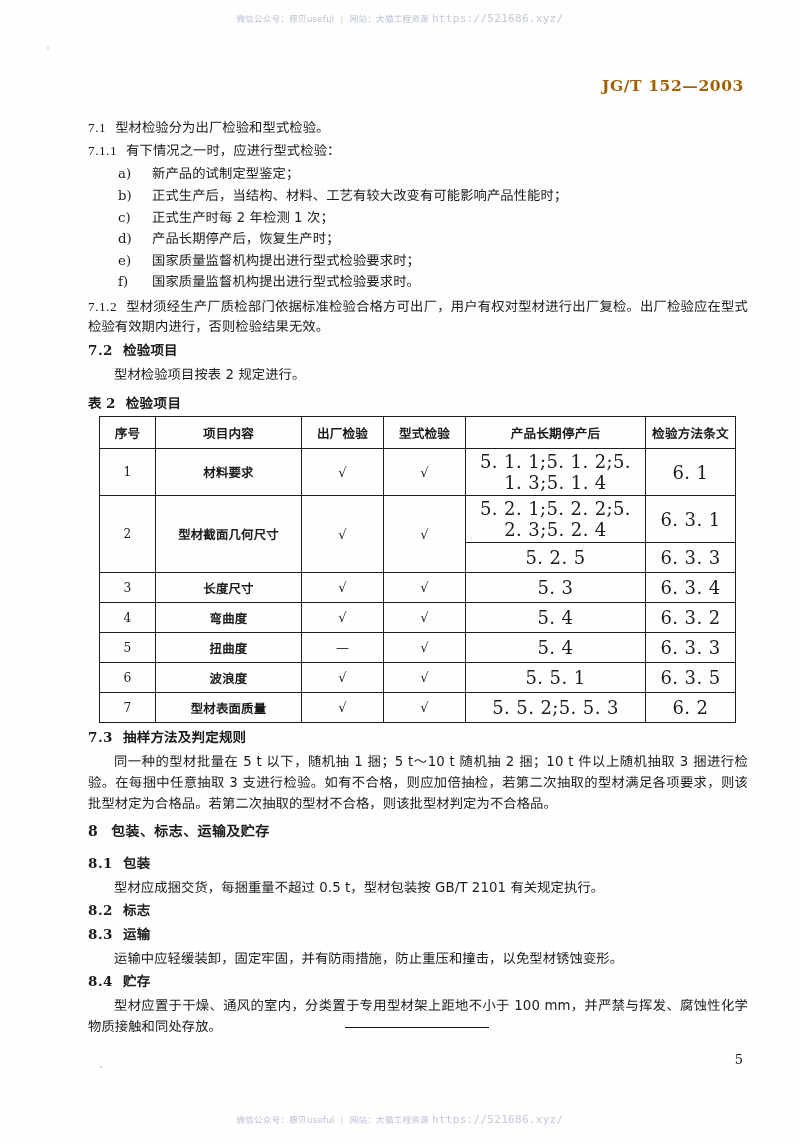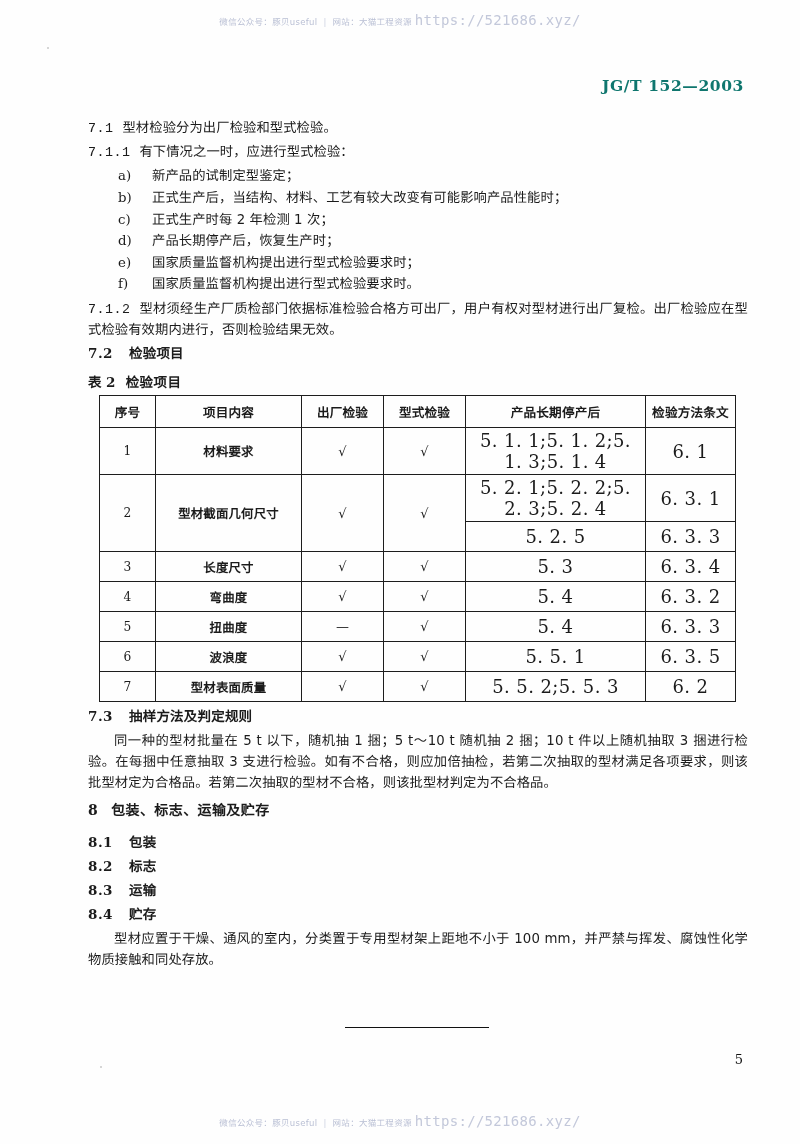--- a/index.html
+++ b/index.html
@@ -30,36 +30,36 @@
     text-align: center;
     font-size: 8.5px;
     letter-spacing: 0.3px;
     color: #b9bfd4;
     font-family: "DejaVu Sans", "Liberation Sans", sans-serif;
     white-space: nowrap;
   }
   .watermark .wm-url {
     color: #c3c8da;
     font-family: "DejaVu Sans Mono", "Liberation Mono", monospace;
-    font-size: 14px;
+    font-size: 11px;
   }
   .watermark .wm-sep { color: #cdd2e2; padding: 0 3px; }
   .watermark-top { top: 12px; }
   .watermark-bottom { top: 1113px; }
 
   
   .running-head {
     position: absolute;
     right: 56px;
     top: 76px;
     font-family: "DejaVu Serif", "Liberation Serif", serif;
     font-weight: bold;
     font-size: 15.5px;
     letter-spacing: 0.6px;
-    color: #0f766e;
+    color: #a16207;
   }
 
   
   .content {
     position: absolute;
     left: 88px;
     top: 118px;
     width: 660px;
   }
 
@@ -74,35 +74,35 @@
   .h1 .num { margin-right: 13px; font-family: "DejaVu Serif","Liberation Serif",serif; }
 
   .h2 {
     font-weight: bold;
     font-size: 13.5px;
     margin: 0 0 3px 0;
     line-height: 1.55;
     letter-spacing: 0.2px;
   }
   .h2 .num {
-    margin-right: 16px;
+    margin-right: 10px;
     font-family: "DejaVu Serif","Liberation Serif",serif;
     letter-spacing: 0.5px;
   }
 
   
   .clause {
     font-size: 13.3px;
     line-height: 1.56;
     margin: 0 0 2px 0;
     text-align: justify;
     letter-spacing: 0.1px;
   }
   .clause .num {
-    font-family: Liberation Mono, monospace;
+    font-family: Liberation Serif, serif;
     letter-spacing: 0.5px;
     margin-right: 9px;
   }
 
   .para {
     font-size: 13.3px;
     line-height: 1.58;
     margin: 0 0 2px 0;
     text-align: justify;
     text-indent: 26px;
@@ -237,20 +237,21 @@
       <li><span class="marker">f)</span><span>国家质量监督机构提出进行型式检验要求时。</span></li>
     </ul>
 
     <p class="clause">
       <span class="num">7.1.2</span><span>型材须经生产厂质检部门依据标准检验合格方可出厂，用户有权对型材进行出厂复检。出厂检验应在型式检验有效期内进行，否则检验结果无效。</span>
     </p>
 
     <div class="h2">
       <span class="num">7.2</span><span>检验项目</span>
     </div>
+    <p class="para">型材检验项目按表 2 规定进行。</p>
 
     <div class="table-title">
       <span>表</span><span class="tnum">2</span><span>检验项目</span>
     </div>
 
     <table class="insp">
       <colgroup>
         <col style="width:56px">
           <col style="width:146px">
           <col style="width:82px">
@@ -339,28 +340,30 @@
     </div>
     <p class="para">同一种的型材批量在 5 t 以下，随机抽 1 捆；5 t～10 t 随机抽 2 捆；10 t 件以上随机抽取 3 捆进行检验。在每捆中任意抽取 3 支进行检验。如有不合格，则应加倍抽检，若第二次抽取的型材满足各项要求，则该批型材定为合格品。若第二次抽取的型材不合格，则该批型材判定为不合格品。</p>
 
     <div class="h1" style="margin-top:7px;">
       <span class="num">8</span><span>包装、标志、运输及贮存</span>
     </div>
 
     <div class="h2">
       <span class="num">8.1</span><span>包装</span>
     </div>
+    <p class="para">型材应成捆交货，每捆重量不超过 0.5 t，型材包装按 GB/T 2101 有关规定执行。</p>
 
     <div class="h2">
       <span class="num">8.2</span><span>标志</span>
     </div>
 
     <div class="h2">
       <span class="num">8.3</span><span>运输</span>
     </div>
+    <p class="para">运输中应轻缓装卸，固定牢固，并有防雨措施，防止重压和撞击，以免型材锈蚀变形。</p>
 
     <div class="h2">
       <span class="num">8.4</span><span>贮存</span>
     </div>
     <p class="para">型材应置于干燥、通风的室内，分类置于专用型材架上距地不小于 100 mm，并严禁与挥发、腐蚀性化学物质接触和同处存放。</p>
 
   </div>
 
   <div class="foot-rule"></div>
   <div class="page-number">5</div>

